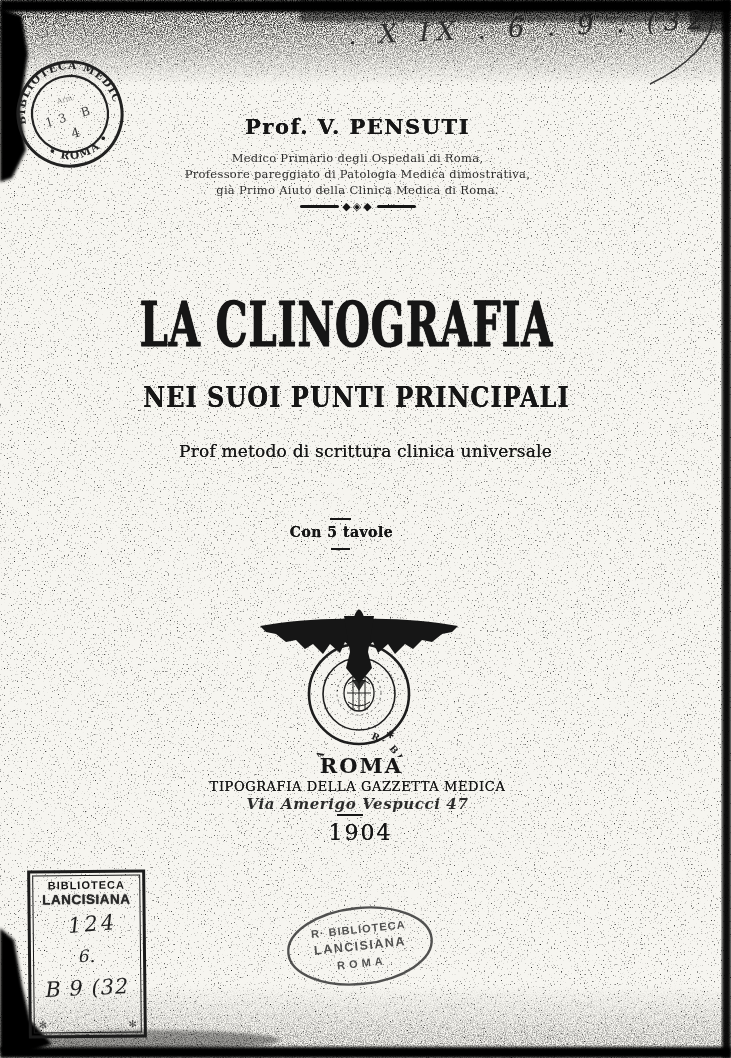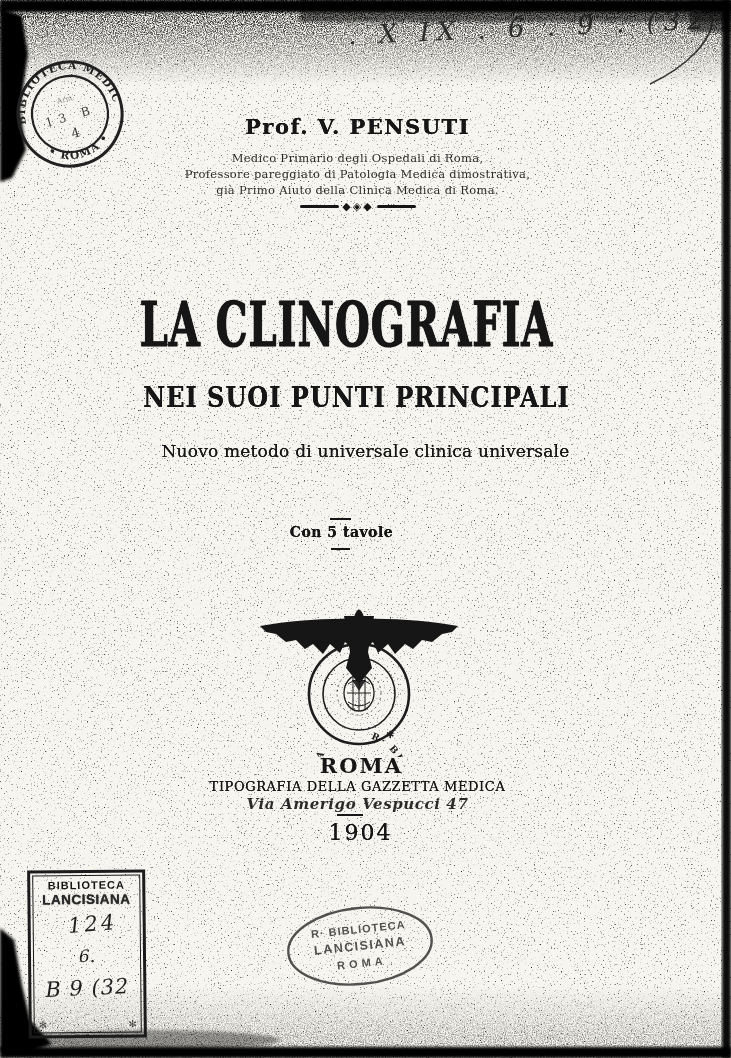--- a/index.html
+++ b/index.html
@@ -150,21 +150,21 @@
   <div class="abs ctr cred cred3">già Primo Aiuto della Clinica Medica di Roma.</div>
 
   <div class="abs ornament">
     <div class="orn-line"></div>
     <div class="orn-glyph">◆◈◆</div>
     <div class="orn-line"></div>
   </div>
 
   <div class="abs ctr main-title">LA CLINOGRAFIA</div>
   <div class="abs ctr subtitle">NEI SUOI PUNTI PRINCIPALI</div>
-  <div class="abs ctr tagline">Nuovo metodo di universale clinica universale</div>
+  <div class="abs ctr tagline">Prof metodo di scrittura clinica universale</div>
 
   <div class="abs dash tav-dash1"></div>
   <div class="abs ctr tables-note">Con 5 tavole</div>
   <div class="abs dash tav-dash2"></div>
 
   <svg class="emblem abs" width="200" height="165" viewBox="0 0 200 165">
     <g fill="none" stroke="#1d1d1d">
       <circle cx="101" cy="102" r="50" stroke-width="2.6"></circle>
       <circle cx="101" cy="102" r="36" stroke-width="1.6"></circle>
     </g>

